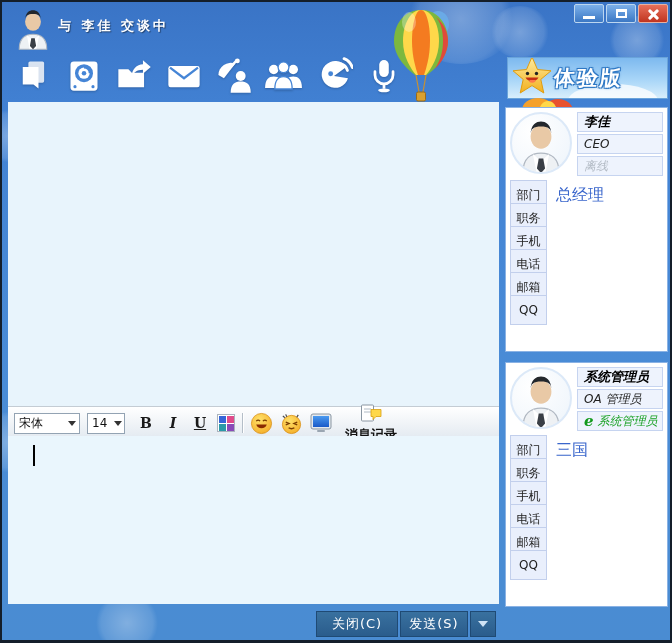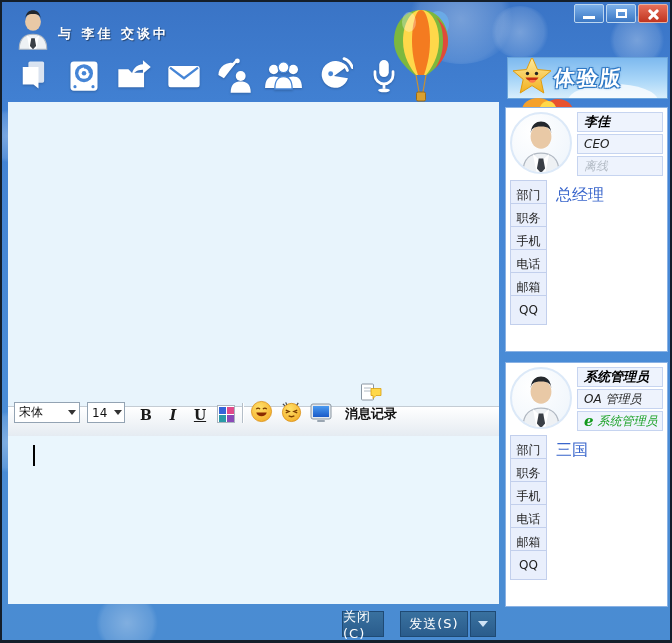--- a/index.html
+++ b/index.html
@@ -7,21 +7,21 @@
   .window{
     position:relative; width:672px; height:643px;
     border:2px solid #141e2a; border-bottom-width:3px;
     background:linear-gradient(180deg,#3a74c6 0%,#4282d4 18%,#4a8cd6 60%,#4a8cd2 100%);
     overflow:hidden;
   }
   .cloud{ position:absolute; border-radius:50%; background:radial-gradient(circle,rgba(255,255,255,.30) 0%,rgba(255,255,255,.12) 60%,rgba(255,255,255,0) 72%); pointer-events:none; }
 
   
   .title-avatar{ position:absolute; left:9px; top:2px; width:44px; height:48px; }
-  .win-title{ position:absolute; left:56px; top:23px; color:#fff; font-size:13px; font-weight:bold; letter-spacing:3px; text-shadow:1px 1px 1px rgba(0,0,0,.45); }
+  .win-title{ position:absolute; left:56px; top:15px; color:#fff; font-size:13px; font-weight:bold; letter-spacing:3px; text-shadow:1px 1px 1px rgba(0,0,0,.45); }
   .win-btn{ position:absolute; top:2px; width:30px; height:19px; border:1px solid #bcd6f0; border-radius:2px;
             display:flex; align-items:center; justify-content:center; cursor:pointer; }
   .win-btn.min{ right:66px; background:linear-gradient(180deg,#7cb0ea,#3c78c4); }
   .win-btn.max{ right:34px; background:linear-gradient(180deg,#7cb0ea,#3c78c4); }
   .win-btn.close{ right:2px;  background:linear-gradient(180deg,#e8705a,#c03420); border-color:#e8b0a0; }
   .glyph-min{ width:12px; height:3px; background:#fff; margin-top:8px; }
   .glyph-max{ width:11px; height:9px; border:2px solid #fff; border-top-width:3px; }
   .glyph-close{ position:relative; width:12px; height:12px; }
   .glyph-close::before,.glyph-close::after{ content:""; position:absolute; left:5px; top:0; width:3px; height:13px; background:#fff; border-radius:1px; }
   .glyph-close::before{ transform:rotate(45deg);} .glyph-close::after{ transform:rotate(-45deg);}
@@ -47,21 +47,21 @@
   .input-area{ position:absolute; left:6px; top:434px; width:491px; height:168px; background:#eaf6fd; }
   .caret{ position:absolute; left:25px; top:9px; width:2px; height:21px; background:#000; }
 
   .tooltip{ position:absolute; left:278px; top:109px; padding:3px 9px; font-size:12px; color:#222;
             background:linear-gradient(180deg,#fdfdfd,#e9e9e9); border:1px solid #8f8f8f; border-radius:3px;
             box-shadow:2px 2px 3px rgba(0,0,0,.35); z-index:6; white-space:nowrap; }
 
   
   .format-bar{ position:absolute; left:6px; top:404px; width:491px; height:30px;
                background:linear-gradient(180deg,#ffffff,#e2e9f0); border-top:1px solid #c4ccd4; border-bottom:1px solid #bcc6d0;
-               display:flex; align-items:flex-end; padding:16px 6px; gap:7px; }
+               display:flex; align-items:center; padding:16px 6px; gap:7px; }
   .select{ height:21px; background:#fff; border:1px solid #93a3b3; display:flex; align-items:center; font-size:12px; color:#111; cursor:pointer; }
   .select .sel-text{ padding:0 4px; flex:1; }
   .sel-arrow{ width:15px; height:17px; display:flex; align-items:center; justify-content:center; }
   .tri-down{ width:0; height:0; border-left:4px solid transparent; border-right:4px solid transparent; border-top:5px solid #333; }
   .fmt-btn{ font-family:"DejaVu Serif","Liberation Serif",serif; font-size:14px; font-weight:bold; color:#1a1a1a; width:20px; text-align:center; cursor:pointer; }
   .fmt-btn.italic{ font-style:italic; } .fmt-btn.underline{ text-decoration:underline; }
   .palette{ width:18px; height:18px; background:#fff; border:1px solid #aab4be; display:grid; grid-template-columns:7px 7px; grid-template-rows:7px 7px; gap:1px; padding:1px; cursor:pointer; }
   .vsep{ width:1px; height:20px; background:#b4bec8; box-shadow:1px 0 0 #fff; }
   .icon-btn{ display:flex; align-items:center; justify-content:center; cursor:pointer; }
   .history-btn{ display:flex; align-items:center; gap:3px; cursor:pointer; }
@@ -78,21 +78,21 @@
   .id-box.online{ color:#17a022; gap:4px; }
   .e-icon{ font-family:"DejaVu Serif",serif; font-weight:bold; font-size:15px; color:#12991c; line-height:1; }
   .fields{ margin-top:9px; display:flex; flex-direction:column; gap:3px; }
   .field-row{ display:flex; align-items:center; height:20px; }
   .field-label{ width:37px; height:30px; flex:none; background:#e9effc; border:1px solid #c2cfec; font-size:12px; color:#222; display:flex; align-items:center; justify-content:center; }
   .field-value{ margin-left:9px; font-size:16px; color:#3a66cc; white-space:nowrap; }
 
   
   .btn{ position:absolute; top:609px; height:26px; background:linear-gradient(180deg,#39719f,#2a5c8c); border:1px solid #1f4a74;
         color:#fff; font-size:13px; display:flex; align-items:center; justify-content:center; letter-spacing:1px; cursor:pointer; }
-  .btn.close-btn{ left:340px; width:42px; }
+  .btn.close-btn{ left:314px; width:82px; }
   .btn.send-btn{ left:398px; width:68px; }
   .btn.send-arrow{ left:468px; width:26px; }
   .btn .tri-light{ width:0; height:0; border-left:5px solid transparent; border-right:5px solid transparent; border-top:6px solid #cfe3f5; }
 </style>
 </head>
 <body>
 
 <div class="window">
 
   <svg width="0" height="0" style="position:absolute">

